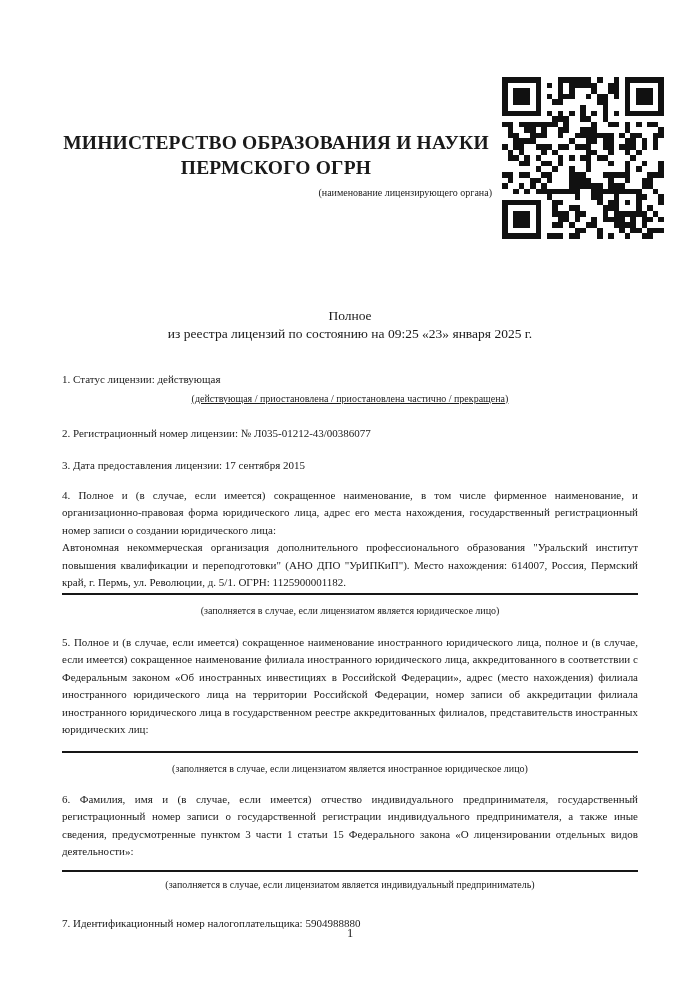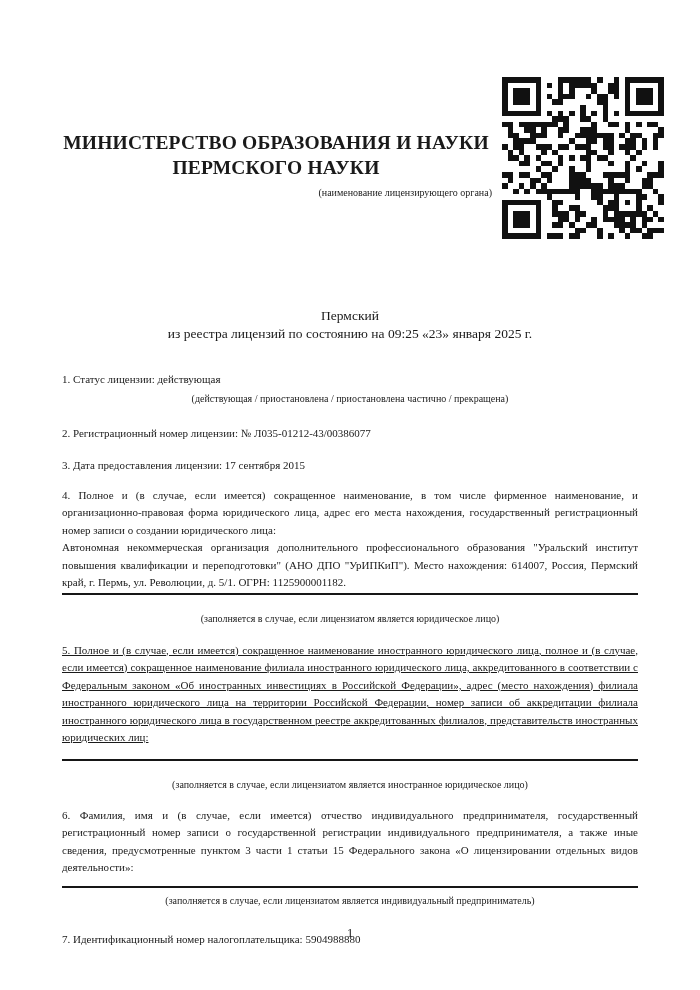--- a/index.html
+++ b/index.html
@@ -69,49 +69,49 @@
   .caption {
     font-size: 10px;
     line-height: 13px;
     text-align: center;
   }
   .rule {
     border-top: 2px solid #161616;
     height: 0;
   }
   .mt-item1 { margin-top: 28px; }
-  .mt-cap1  { margin-top: 3px; }
+  .mt-cap1  { margin-top: 3px; text-decoration: underline; }
   .mt-item2 { margin-top: 20px; }
   .mt-item3 { margin-top: 15px; }
   .mt-item4 { margin-top: 12px; }
   .mt-rule4 { margin-top: 1px; }
-  .mt-cap   { margin-top: 17px; }
+  .mt-cap   { margin-top: 9px; }
   .mt-cap6  { margin-top: 6px; }
-  .mt-item5 { margin-top: 17px; text-decoration: underline; }
+  .mt-item5 { margin-top: 17px; }
   .mt-rule5 { margin-top: 12px; }
   .mt-item6 { margin-top: 16px; }
   .mt-rule6 { margin-top: 9px; }
   .mt-item7 { margin-top: 24px; }
   .page-number {
     position: absolute;
     top: 926px;
     left: 0;
     width: 700px;
     text-align: center;
     font-size: 12.5px;
   }
 </style>
 </head>
 <body>
 
 <div class="page">
 
   <div class="header-text">
     <div class="ministry">МИНИСТЕРСТВО ОБРАЗОВАНИЯ И НАУКИ</div>
-    <div class="ministry">ПЕРМСКОГО НАУКИ</div>
+    <div class="ministry">ПЕРМСКОГО ОГРН</div>
     <div class="header-caption">(наименование лицензирующего органа)</div>
   </div>
 
   <svg id="qr" class="qr" viewBox="0 0 29 29" xmlns="http://www.w3.org/2000/svg" fill="#111111">
       <rect x="0" y="0" width="1" height="1"></rect>
       <rect x="1" y="0" width="1" height="1"></rect>
       <rect x="2" y="0" width="1" height="1"></rect>
       <rect x="3" y="0" width="1" height="1"></rect>
       <rect x="4" y="0" width="1" height="1"></rect>
       <rect x="5" y="0" width="1" height="1"></rect>
@@ -511,21 +511,21 @@
       <rect x="17" y="28" width="1" height="1"></rect>
       <rect x="19" y="28" width="1" height="1"></rect>
       <rect x="22" y="28" width="1" height="1"></rect>
       <rect x="25" y="28" width="1" height="1"></rect>
       <rect x="26" y="28" width="1" height="1"></rect>
     </svg>
 
   <div class="body">
 
     <div class="doc-title">
-      <div>Пермский</div>
+      <div>Полное</div>
       <div>из реестра лицензий по состоянию на 09:25 «23» января 2025 г.</div>
     </div>
 
     <div class="item mt-item1">1. Статус лицензии: действующая</div>
     <div class="caption mt-cap1">(действующая / приостановлена / приостановлена частично / прекращена)</div>
 
     <div class="item mt-item2">2. Регистрационный номер лицензии: № Л035-01212-43/00386077</div>
 
     <div class="item mt-item3">3. Дата предоставления лицензии: 17 сентября 2015</div>
 

